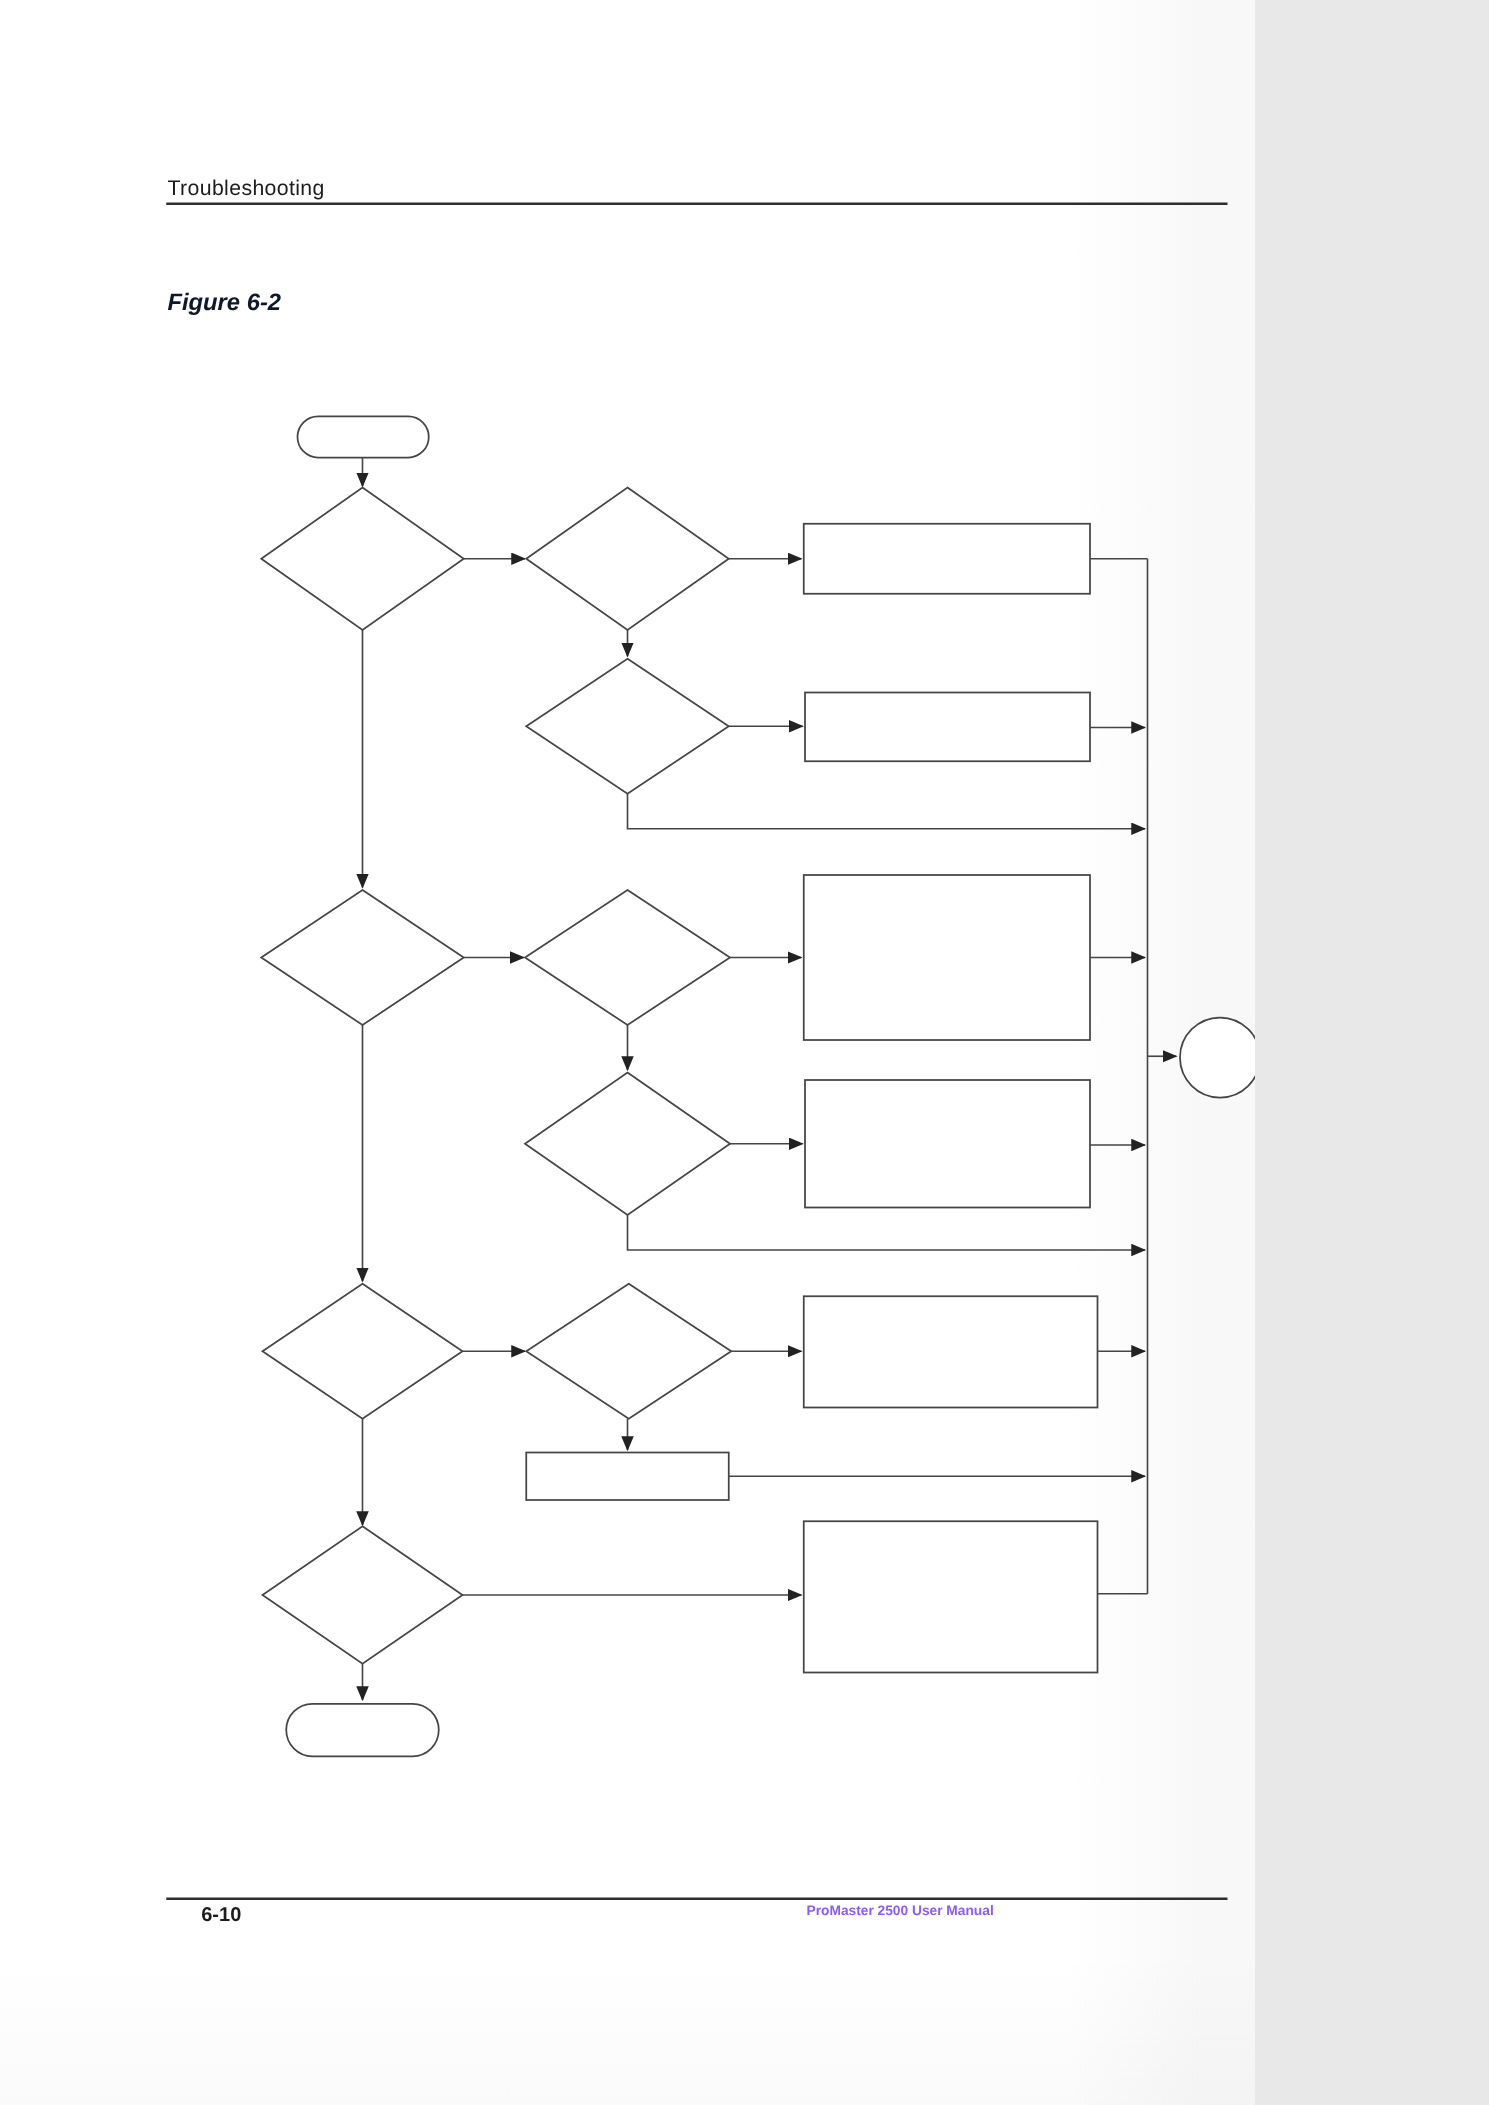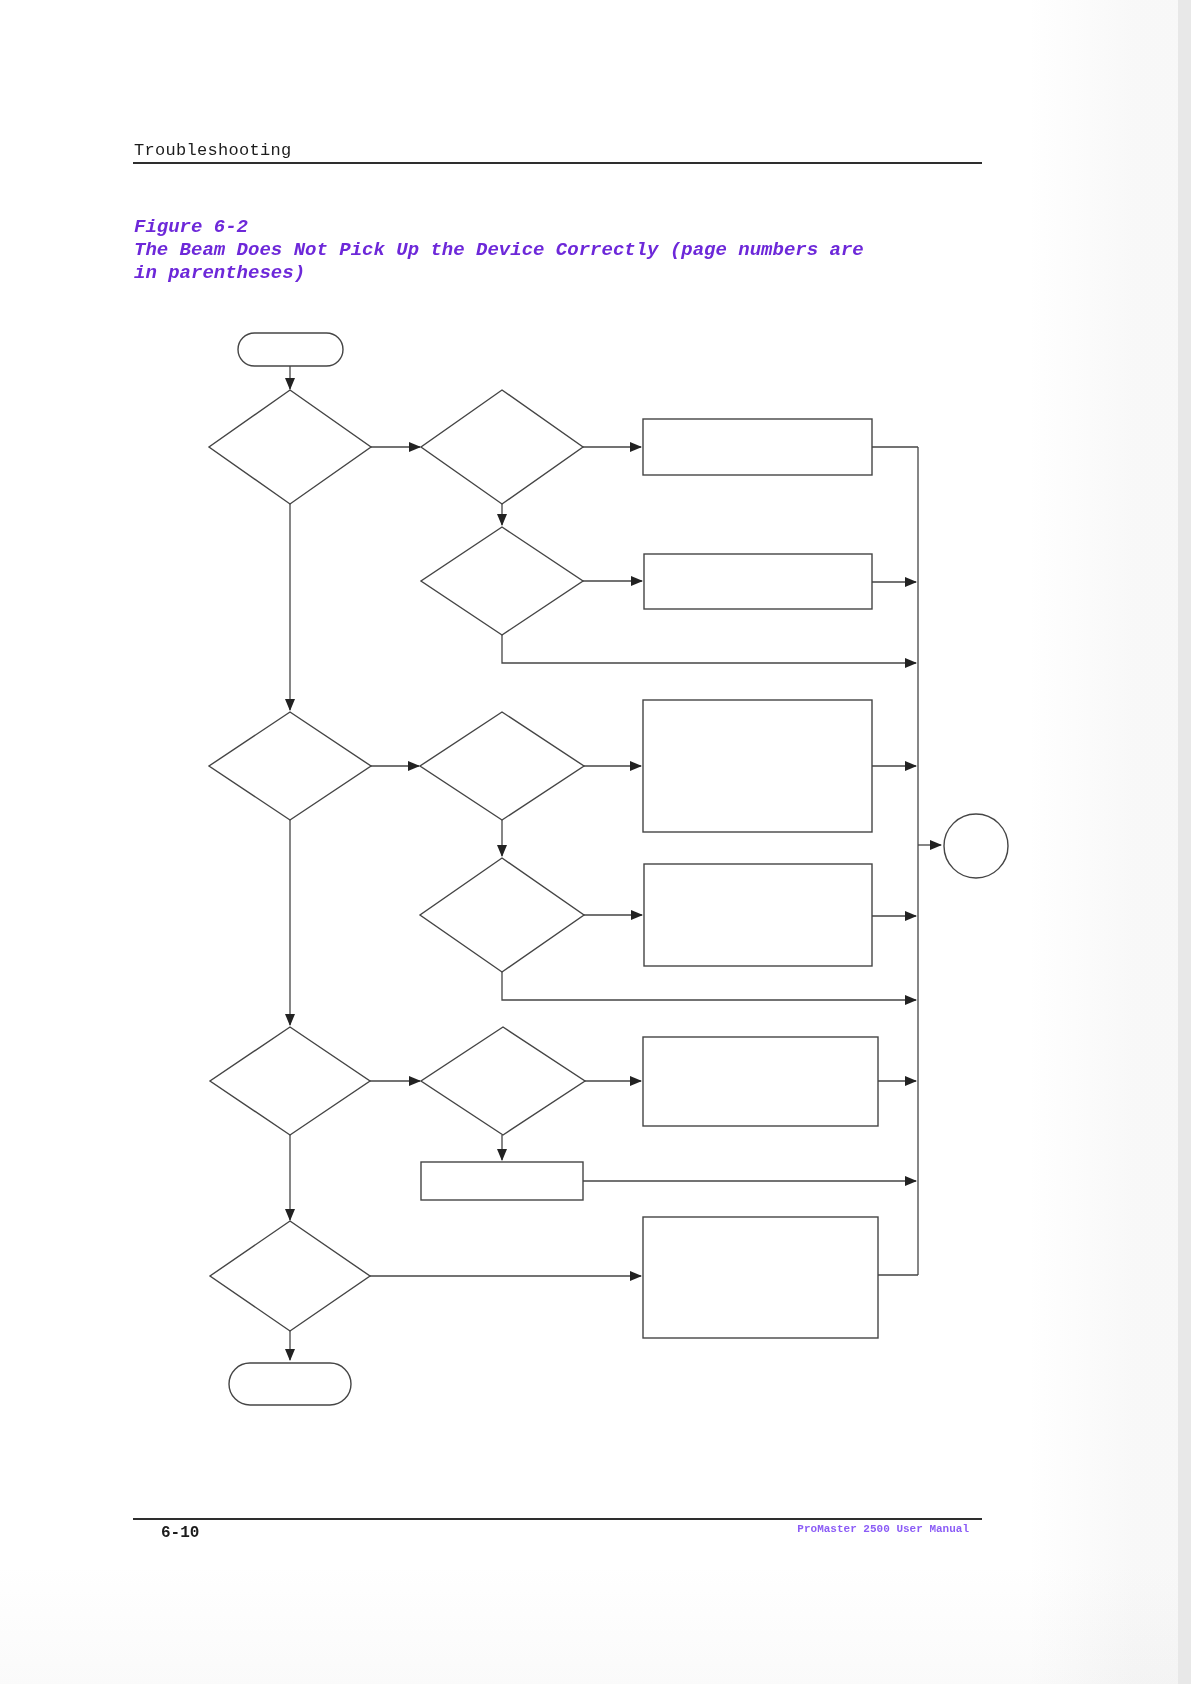--- a/index.html
+++ b/index.html
@@ -1,40 +1,40 @@
 <!DOCTYPE html>
 <html><head>
 <meta charset="utf-8">
 <style>
   html,body{margin:0;padding:0;background:#e8e8e8;}
   .page{
     position:relative;
-    width:1178px;height:1684px;
+    width:1004px;height:1684px;
     background:#ffffff;
     overflow:hidden;
-    font-family:Liberation Mono, monospace;
+    font-family:Liberation Sans, sans-serif;
     color:#1f1f1f;
   }
   .scan-tint{position:absolute;pointer-events:none;}
   .tint-right{right:0;top:0;width:150px;height:1684px;
     background:linear-gradient(to right,rgba(0,0,0,0) 0%,rgba(120,120,120,0.05) 70%);}
   .tint-bottom{left:0;bottom:0;width:1191px;height:120px;
     background:linear-gradient(to bottom,rgba(0,0,0,0) 0%,rgba(130,130,130,0.04) 100%);}
   .header-title{
     position:absolute;left:134px;top:141px;
     font-size:17px;letter-spacing:0.3px;color:#1c1c1c;
   }
   .header-rule{
     position:absolute;left:133px;top:162px;width:849px;height:2px;
     background:#2e2e2e;
   }
   .figure-caption{
-    position:absolute;left:134px;top:216px;width:760px;
+    position:absolute;left:134px;top:231px;width:760px;
     font-size:19px;font-style:italic;font-weight:bold;
-    line-height:23px;color:#6d28d9;
+    line-height:23px;color:#0f172a;
   }
   #flowchart{
     position:absolute;left:0;top:0;width:1191px;height:1684px;
   }
   .footer-rule{
     position:absolute;left:133px;top:1518px;width:849px;height:2px;
     background:#2e2e2e;
   }
   .footer-page-number{
     position:absolute;left:133px;top:1524px;
@@ -51,21 +51,20 @@
 <div class="page">
 
   <div class="scan-tint tint-right"></div>
   <div class="scan-tint tint-bottom"></div>
 
   <span class="header-title">Troubleshooting</span>
   <div class="header-rule"></div>
 
   <div class="figure-caption">
     <div>Figure 6-2</div>
-    <div>The Beam Does Not Pick Up the Device Correctly (page numbers are in parentheses)</div>
   </div>
 
   <svg id="flowchart" viewBox="0 0 1191 1684">
       <defs>
         <marker id="arrowhead" markerUnits="userSpaceOnUse" markerWidth="12" markerHeight="10" refX="11" refY="5" orient="auto">
           <path d="M0,0 L12,5 L0,10 Z" fill="#222222"></path>
         </marker>
       </defs>
       <polyline points="290,366 290,389" fill="none" stroke="#454545" stroke-width="1.3" marker-end="url(#arrowhead)"></polyline>
       <polyline points="371,447 420,447" fill="none" stroke="#454545" stroke-width="1.3" marker-end="url(#arrowhead)"></polyline>

